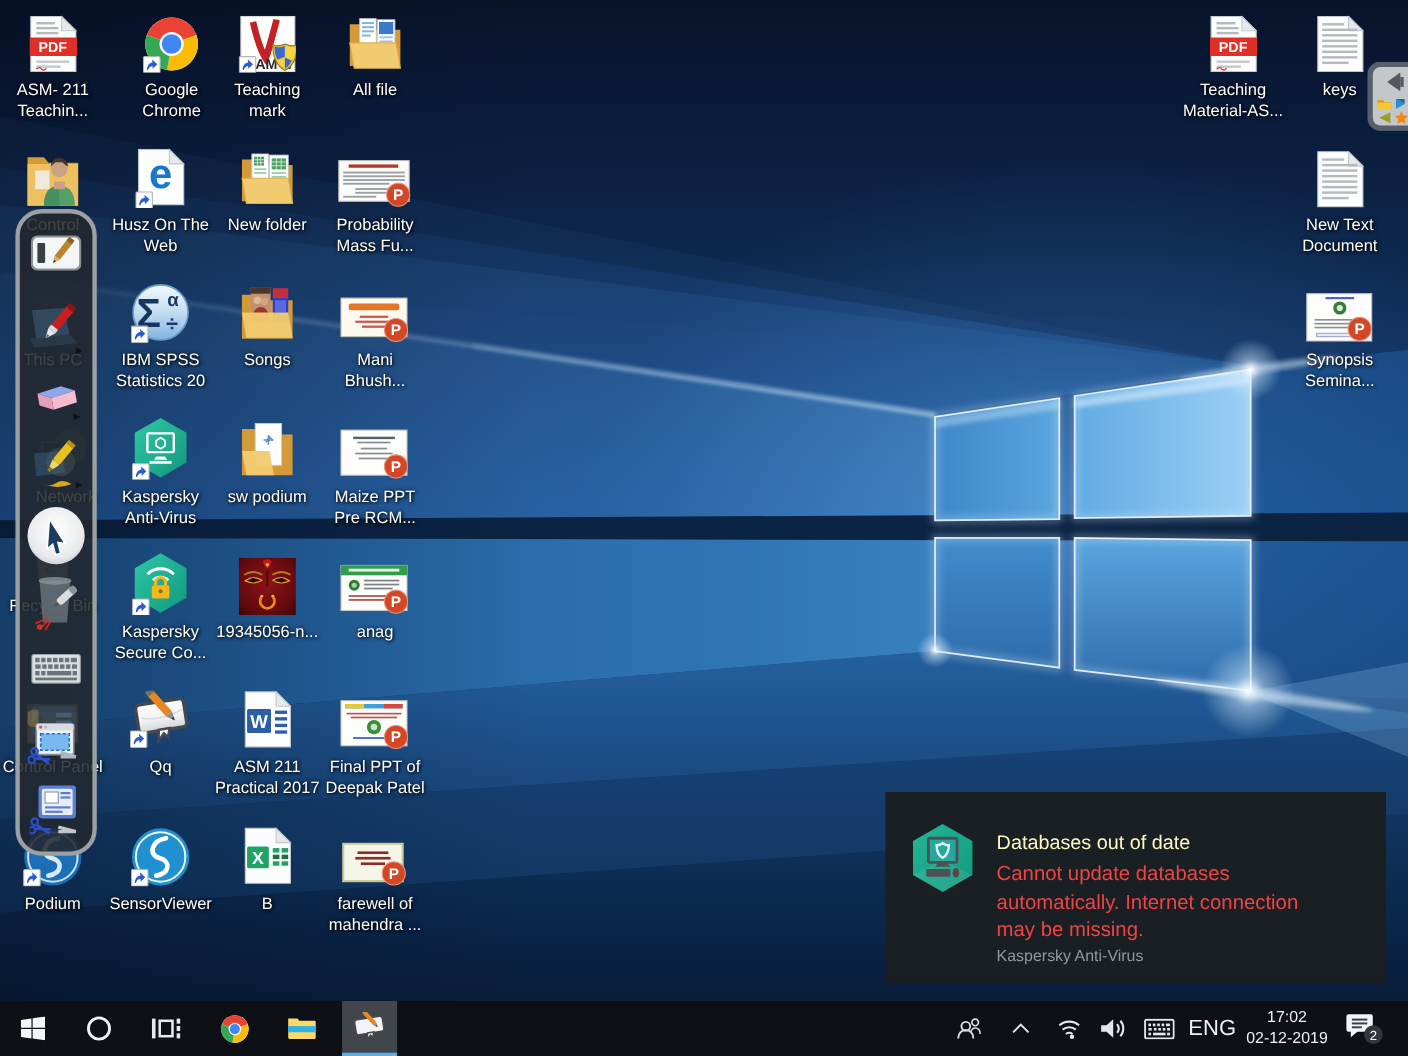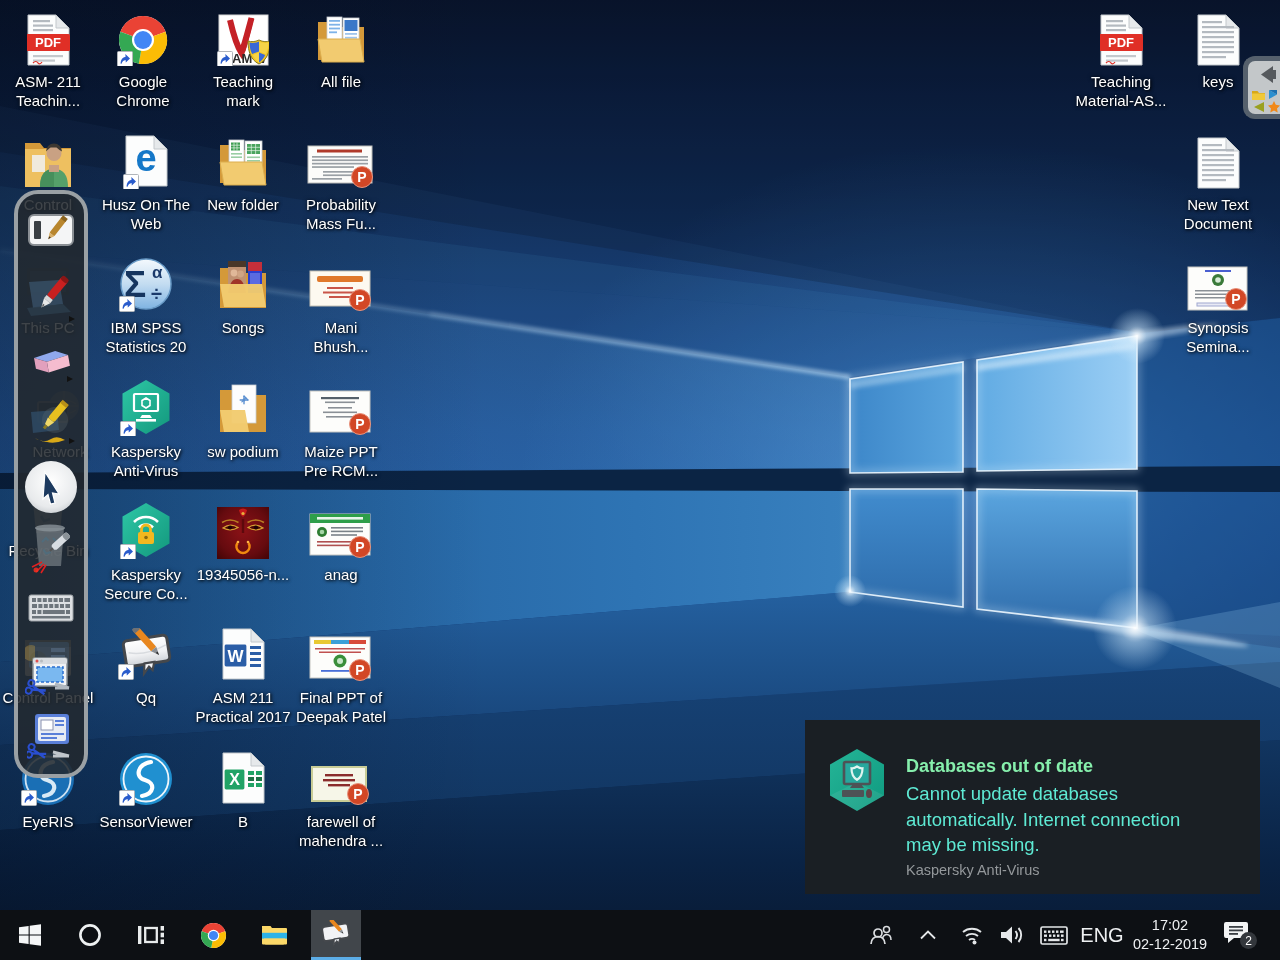--- a/index.html
+++ b/index.html
@@ -1,22 +1,22 @@
 <!DOCTYPE html>
 <html><head><meta charset="utf-8"><style>
 html,body{margin:0;padding:0;width:1280px;height:960px;overflow:hidden;background:#0a1f3e;font-family:"Liberation Sans",sans-serif;position:relative}
 #wp{position:absolute;left:0;top:0}
 .ic{position:absolute;width:96px;text-align:center;z-index:2}
 .g{height:52px;position:relative;display:flex;align-items:flex-end;justify-content:center}
 .lb{margin-top:6px;font-size:15px;line-height:19px;color:#fff;text-shadow:1px 1px 3px rgba(0,0,0,.95),0 0 4px rgba(0,0,0,.6)}
 #tbar{position:absolute;left:14px;top:190px;width:74px;height:588px;box-sizing:border-box;border:4px solid #999fa0;border:4px solid #9aa0a4;border-radius:24px;background:rgba(34,40,46,.87);z-index:5}
 .ti{position:absolute;left:50%;transform:translateX(-50%)}
 #toast{position:absolute;left:805px;top:720px;width:455px;height:174px;background:#1a1f24;z-index:8}
-#toast .tt{position:absolute;left:101px;top:36px;font-size:18px;font-weight:bold;color:#86efac}
-#toast .bd{position:absolute;left:101px;top:61px;font-size:18.5px;line-height:25.5px;color:#5eead4}
+#toast .tt{position:absolute;left:101px;top:36px;font-size:18px;font-weight:normal;color:#fef9c3}
+#toast .bd{position:absolute;left:101px;top:61px;font-size:18.5px;line-height:25.5px;color:#ef4444}
 #toast .ft{position:absolute;left:101px;top:142px;font-size:14.5px;color:#94989b}
 #bar{position:absolute;left:0;top:910px;width:1280px;height:50px;background:#0d1014;z-index:10}
 .bi{position:absolute;top:0;height:50px;display:flex;align-items:center;justify-content:center}
 </style></head><body>
 <svg id="wp" width="1280" height="960">
 <defs>
 <linearGradient id="sky" x1="0" y1="0" x2="0" y2="1">
 <stop offset="0" stop-color="#08142c"></stop>
         <stop offset=".10" stop-color="#0b1e40"></stop>
 <stop offset=".22" stop-color="#0f2b55"></stop>
@@ -259,24 +259,24 @@
   </div>
 <div class="ic" style="left:0px;top:754px">
     <div class="g">
       <svg width="54" height="54" viewBox="0 0 54 54">
         <circle cx="27" cy="27" r="26" fill="#1a6fb5"></circle>
         <circle cx="27" cy="27" r="22.5" fill="none" stroke="#cfe2f2" stroke-width="1.8"></circle>
         <path d="M32 10 C19 12 15 25 26 28 C37 31 35 42 23 44" stroke="#d8eaf6" stroke-width="4.2" fill="none" stroke-linecap="round"></path>
         <use href="#sarrow" y="38"></use>
       </svg>
     </div>
-    <div class="lb">EyeRIS</div>
+    <div class="lb">Podium</div>
   </div>
 
-<div class="ic" style="left:95px;top:14px">
+<div class="ic" style="left:108px;top:14px">
     <div class="g">
       <svg width="52" height="52" viewBox="0 0 52 52">
         <circle cx="26" cy="26" r="24" fill="#fff"></circle>
         <path d="M3.45 17.79 A24 24 0 0 1 48.55 17.79 L26 26 Z" fill="#ea4335"></path>
         <path d="M48.55 17.79 A24 24 0 0 1 21.83 49.64 L26 26 Z" fill="#fbbc05"></path>
         <path d="M21.83 49.64 A24 24 0 0 1 3.45 17.79 L26 26 Z" fill="#34a853"></path>
         <circle cx="26" cy="26" r="11" fill="#fff"></circle>
         <circle cx="26" cy="26" r="8.9" fill="#4286f5"></circle>
         <use href="#sarrow" y="37"></use>
       </svg>

